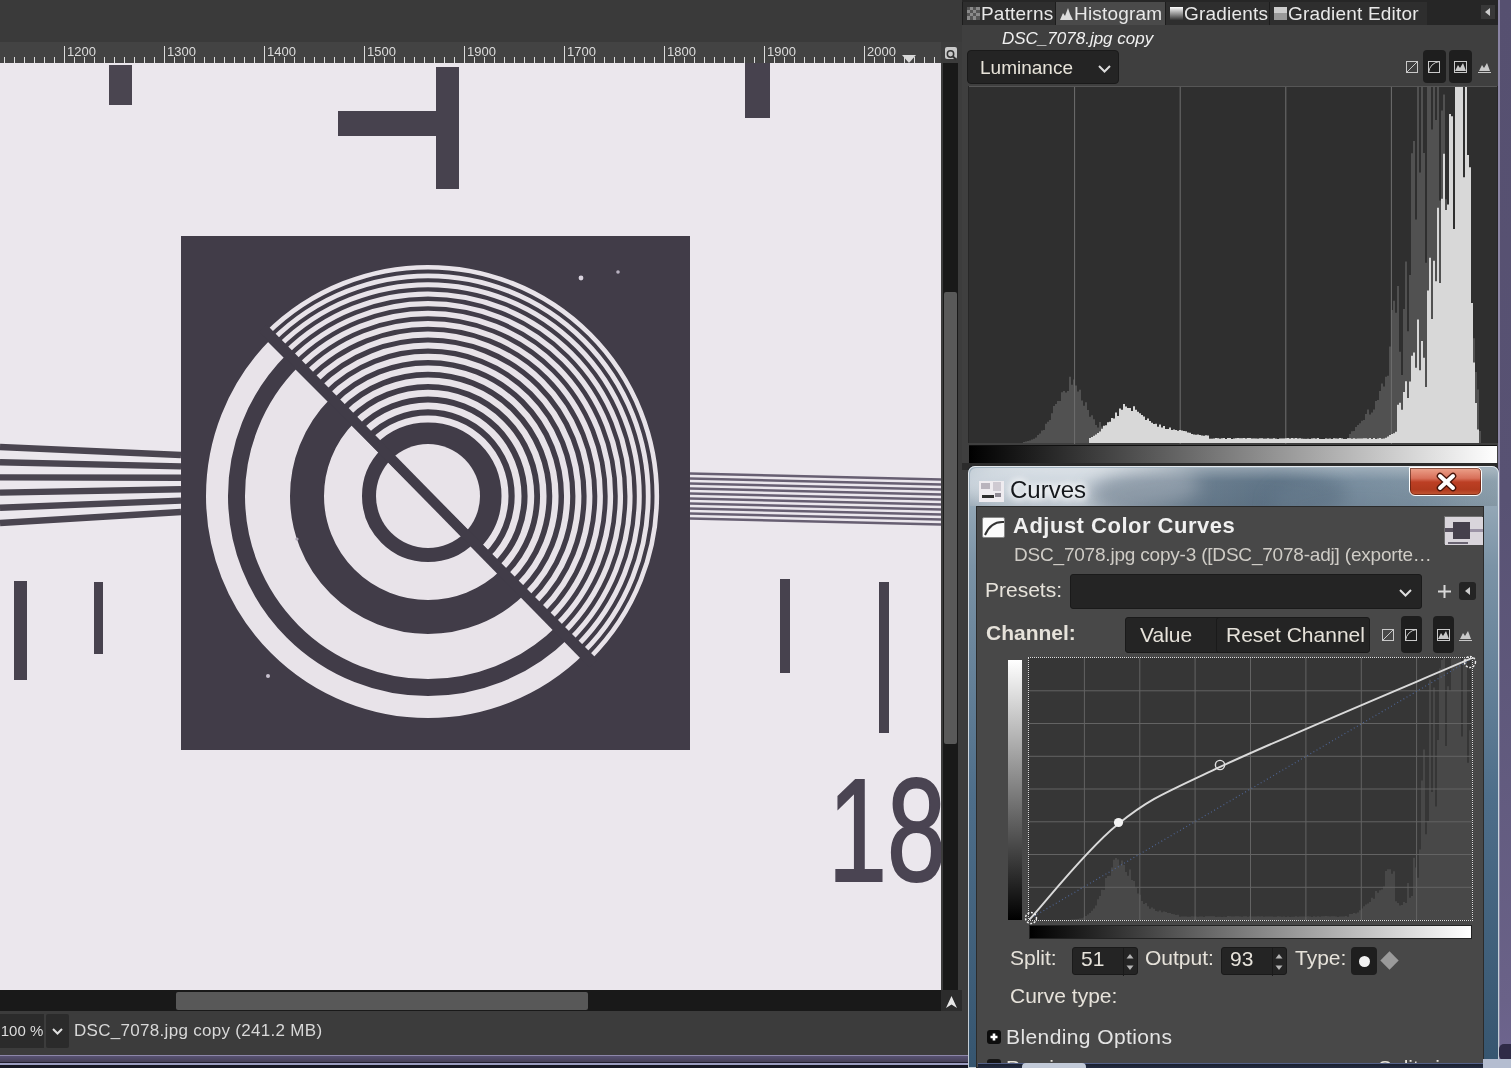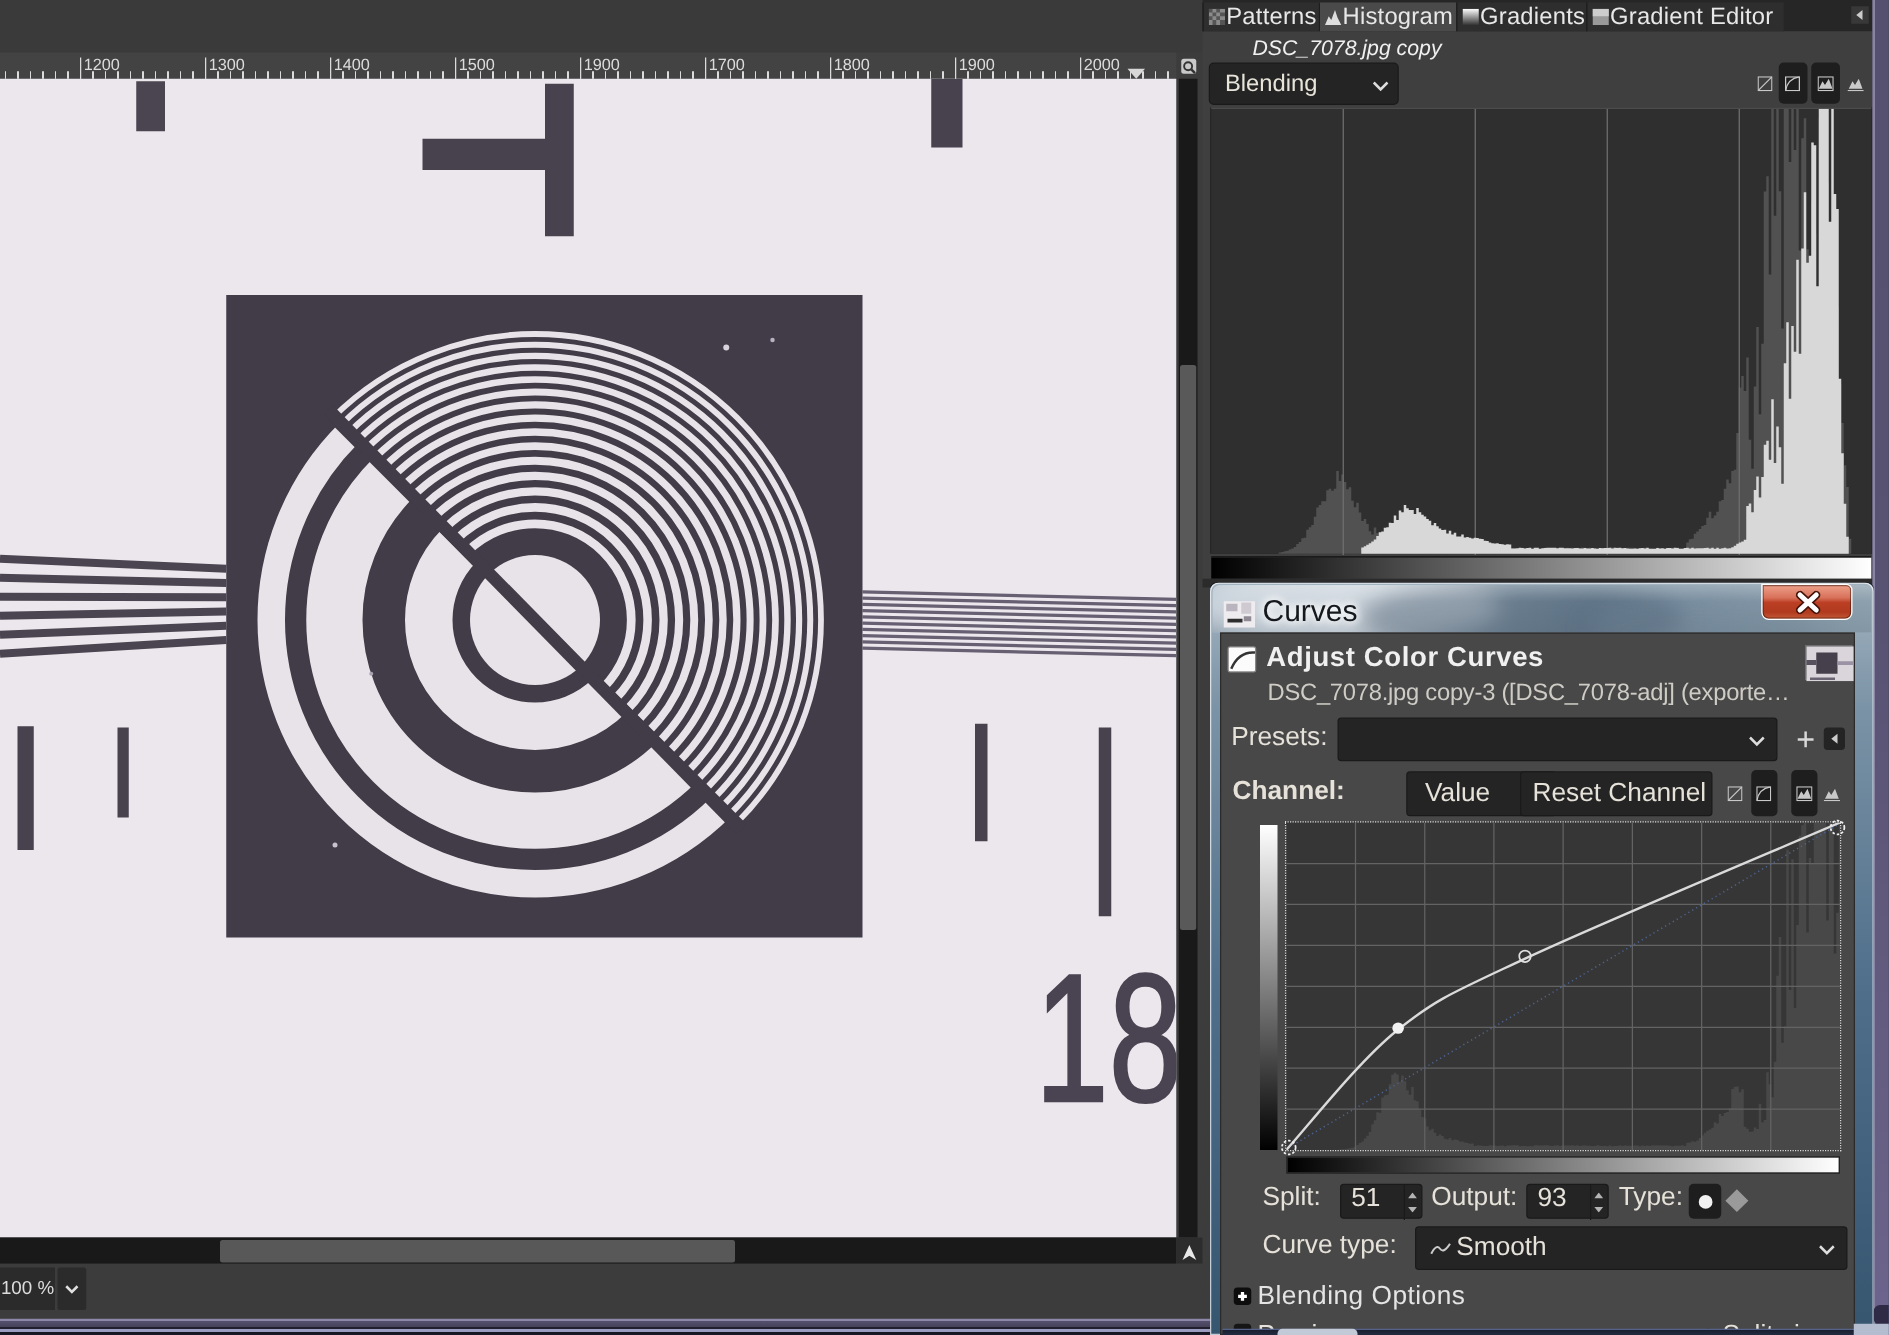--- a/index.html
+++ b/index.html
@@ -194,20 +194,21 @@
   <div class="abs" id="corner">
     <svg width="21" height="21">
         <path d="M10.5,6 L16,18 L10.5,14.5 L5,18 Z" fill="#e8e8e8"></path>
       </svg>
   </div>
   <div class="abs" id="statusbar"></div>
   <div class="abs" id="zoomlvl">100 %</div>
   <div class="abs" id="zoomchev"><svg width="23" height="34">
         <path d="M7,15 L11.5,19.5 L16,15" fill="none" stroke="#e0e0e0" stroke-width="2"></path>
       </svg></div>
+  <div class="abs" id="fname">DSC_7078.jpg copy (241.2 MB)</div>
   <div class="abs" id="aerobottom"></div>
 
   <div class="abs" id="dock"></div>
   <div class="abs" id="tabstrip">
     <div class="tab" style="left:0px; width:93px;">Patterns<svg class="tabicon">
           <rect width="13" height="13" fill="#8a8a8a"></rect>
           <path d="M0,0h3v3h-3z M6,0h3v3h-3z M3,3h3v3h-3z M9,3h4v3h-4z M0,6h3v3h-3z M6,6h3v3h-3z M3,9h3v4h-3z M9,9h4v4h-4z" fill="#555"></path>
         </svg></div>
     <div class="tab active" style="left:93px; width:110px;">Histogram<svg class="tabicon">
           <path d="M0,13 L3,6 5,9 8,1 10,7 13,13Z" fill="#ddd"></path>
@@ -225,21 +226,21 @@
           <rect width="13" height="13" fill="#999"></rect>
           <rect width="13" height="6" fill="#ccc"></rect>
         </svg></div>
     <div style="position:absolute; left:519px; top:5px; width:14px; height:14px; background:#383838;">
       <svg width="14" height="14">
           <path d="M9,3 L4,7 L9,11Z" fill="#ccc"></path>
         </svg></div>
   </div>
   <div class="abs" id="docktitle">DSC_7078.jpg copy</div>
   <div class="combo" style="left:967px; top:50px; width:152px; height:34px;">
-    <span style="position:absolute; left:12px; top:6px;">Blending</span>
+    <span style="position:absolute; left:12px; top:6px;">Luminance</span>
     <svg class="chev" style="left:130px; top:14px;" viewBox="0 0 13 8">
         <path d="M1,1 L6.5,6.5 L12,1" fill="none" stroke="#ddd" stroke-width="2"></path>
       </svg>
   </div>
 
   <svg class="abs" style="left:1406px; top:61px;" width="12" height="12">
       <rect x="0.5" y="0.5" width="11" height="11" fill="none" stroke="#c9c9c9"></rect>
       <line x1="0.5" y1="11.5" x2="11.5" y2="0.5" stroke="#c9c9c9"></line>
     </svg>
   <div class="abs sbtn" style="left:1423px; top:50px; width:23px; height:33px;"></div>
@@ -422,29 +423,20 @@
             <path d="M4,16 L7.5,11.5 L0.5,11.5Z" fill="#b4b4b4"></path>
           </svg>
       </div>
       <div class="lbl" style="left:318px; top:439px;">Type:</div>
       <div class="abs sbtn" style="left:374px; top:440px; width:26px; height:28px;">
         <div style="position:absolute; left:7.5px; top:8.5px; width:11px; height:11px; border-radius:50%; background:#f2f2f2;"></div>
       </div>
       <div class="abs" style="left:406px; top:447px; width:13px; height:13px; background:#9a9a9a; transform:rotate(45deg);"></div>
 
       <div class="lbl" style="left:33px; top:477px;">Curve type:</div>
-      <div class="ibox" style="left:155px; top:474px; width:346px; height:35px;">
-        <svg style="position:absolute; left:11px; top:10px;" width="17" height="14">
-            <path d="M1,11 Q5,3 8,7 T16,3" fill="none" stroke="#ccc" stroke-width="1.6"></path>
-          </svg>
-        <span style="position:absolute; left:32px; top:4px;">Smooth</span>
-        <svg class="chev" style="left:322px; top:14px;" viewBox="0 0 13 8">
-            <path d="M1,1 L6.5,6.5 L12,1" fill="none" stroke="#ddd" stroke-width="2"></path>
-          </svg>
-      </div>
 
       <div class="abs" style="left:10px; top:523px; width:14px; height:14px; background:#0d0d0d; border-radius:3px;">
         <svg width="14" height="14">
             <path d="M7,3.5 V10.5 M3.5,7 H10.5" stroke="#fff" stroke-width="2.6"></path>
           </svg></div>
       <div class="lbl" style="left:29px; top:518px; letter-spacing:0.4px; color:#e4e4e4;">Blending Options</div>
 
       <div class="abs" style="left:10px; top:552px; width:14px; height:14px; background:#161616; border-radius:3px;"></div>
       <div class="lbl" style="left:29px; top:549px;">Preview</div>
       <div class="abs" style="left:383px; top:556px; width:13px; height:13px; background:#1c1c1c; border-radius:50%;"></div>

